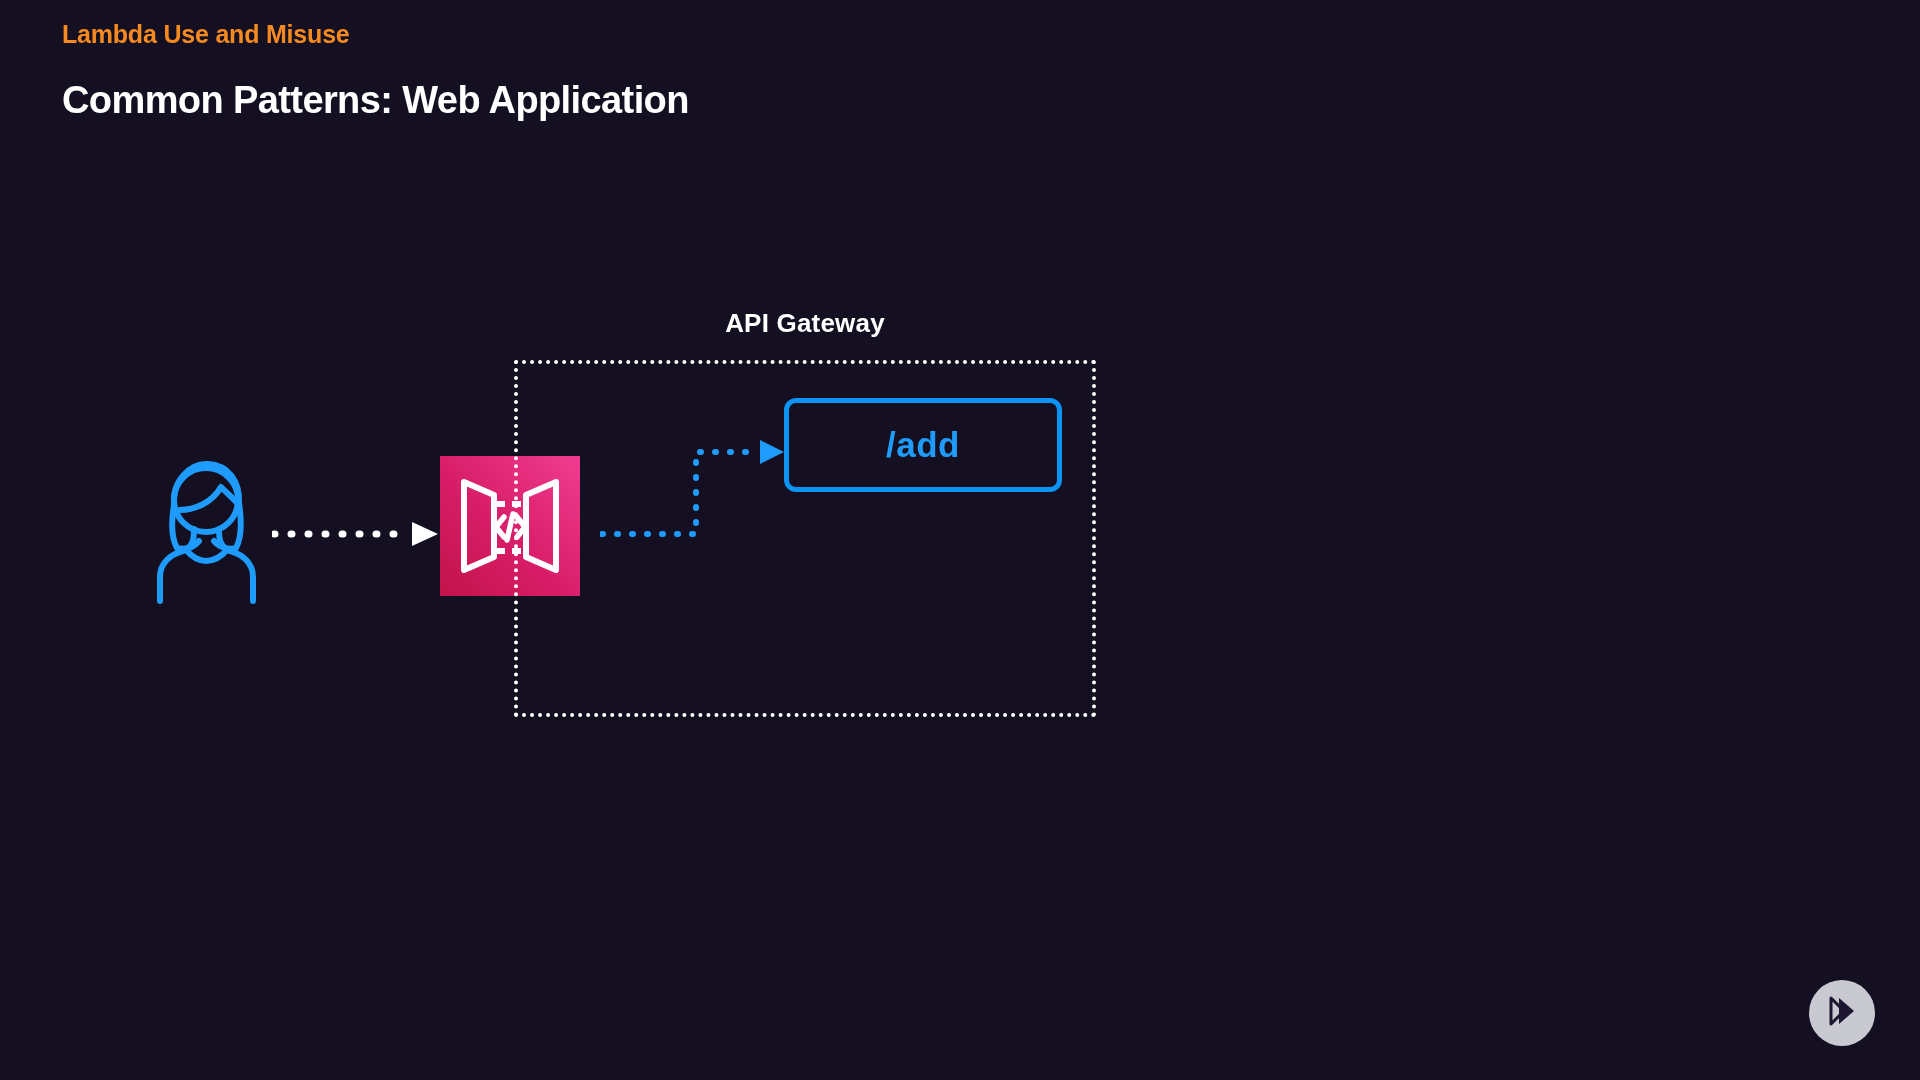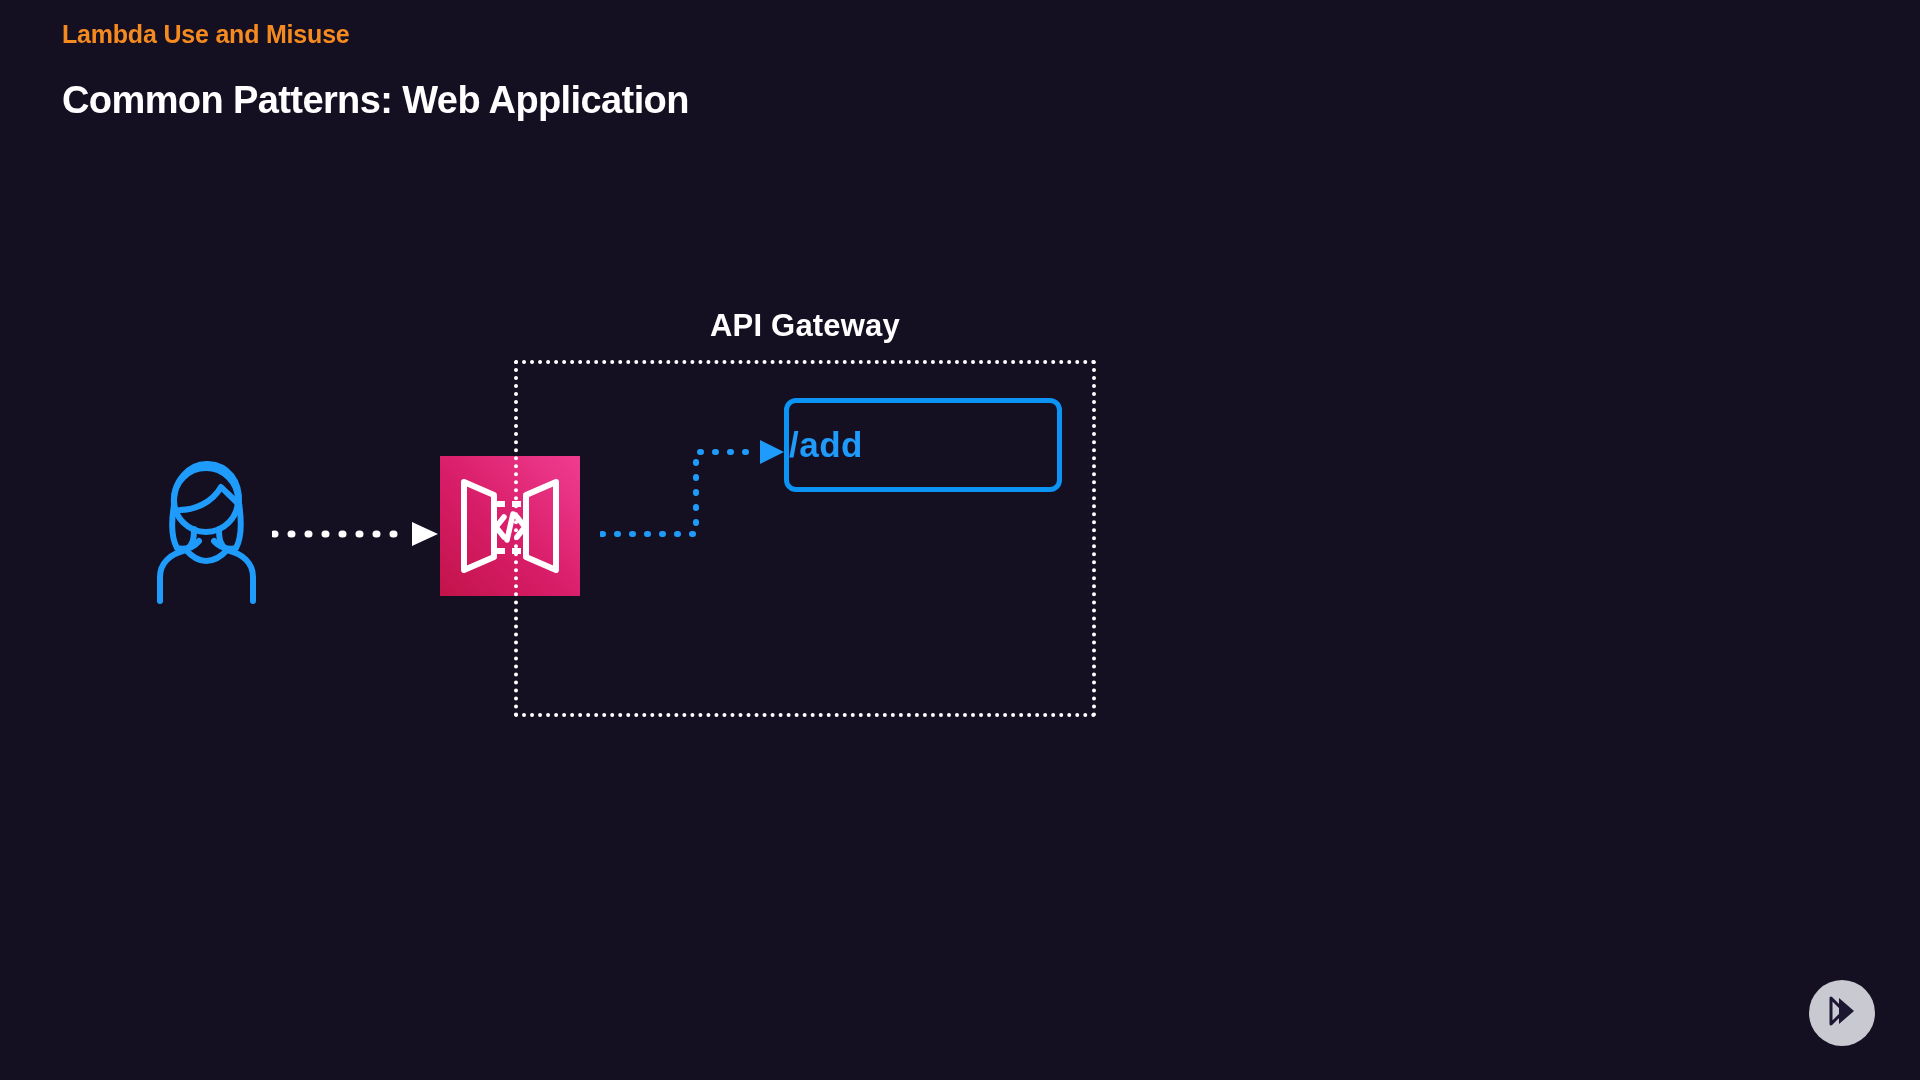--- a/index.html
+++ b/index.html
@@ -62,38 +62,38 @@
     position:absolute; left:514px; top:360px;
     width:582px; height:357px;
     border:4px dotted #FFFFFF;
     border-radius:2px;
   }
   #gw-boundary-label {
     position:absolute; left:514px; top:308px;
     width:582px;
     text-align:center;
     color:#FFFFFF;
-    font-size:31px;
+    font-size:26px;
     font-weight:bold;
     letter-spacing:0.2px;
   }
 
   
   #arrow-gw-route {
     position:absolute; left:600px; top:430px;
     width:190px; height:110px;
   }
 
   
   #route-add {
     position:absolute; left:784px; top:398px;
     width:278px; height:94px;
     border:5px solid #0C94F5;
     border-radius:12px;
-    display:flex; align-items:center; 
+    display:flex; align-items:center; justify-content:center;
   }
   #route-add-label {
     color:#1E9BFB;
     font-size:35px;
     font-weight:bold;
     letter-spacing:0.5px;
   }
 
   
   #brand-badge {

